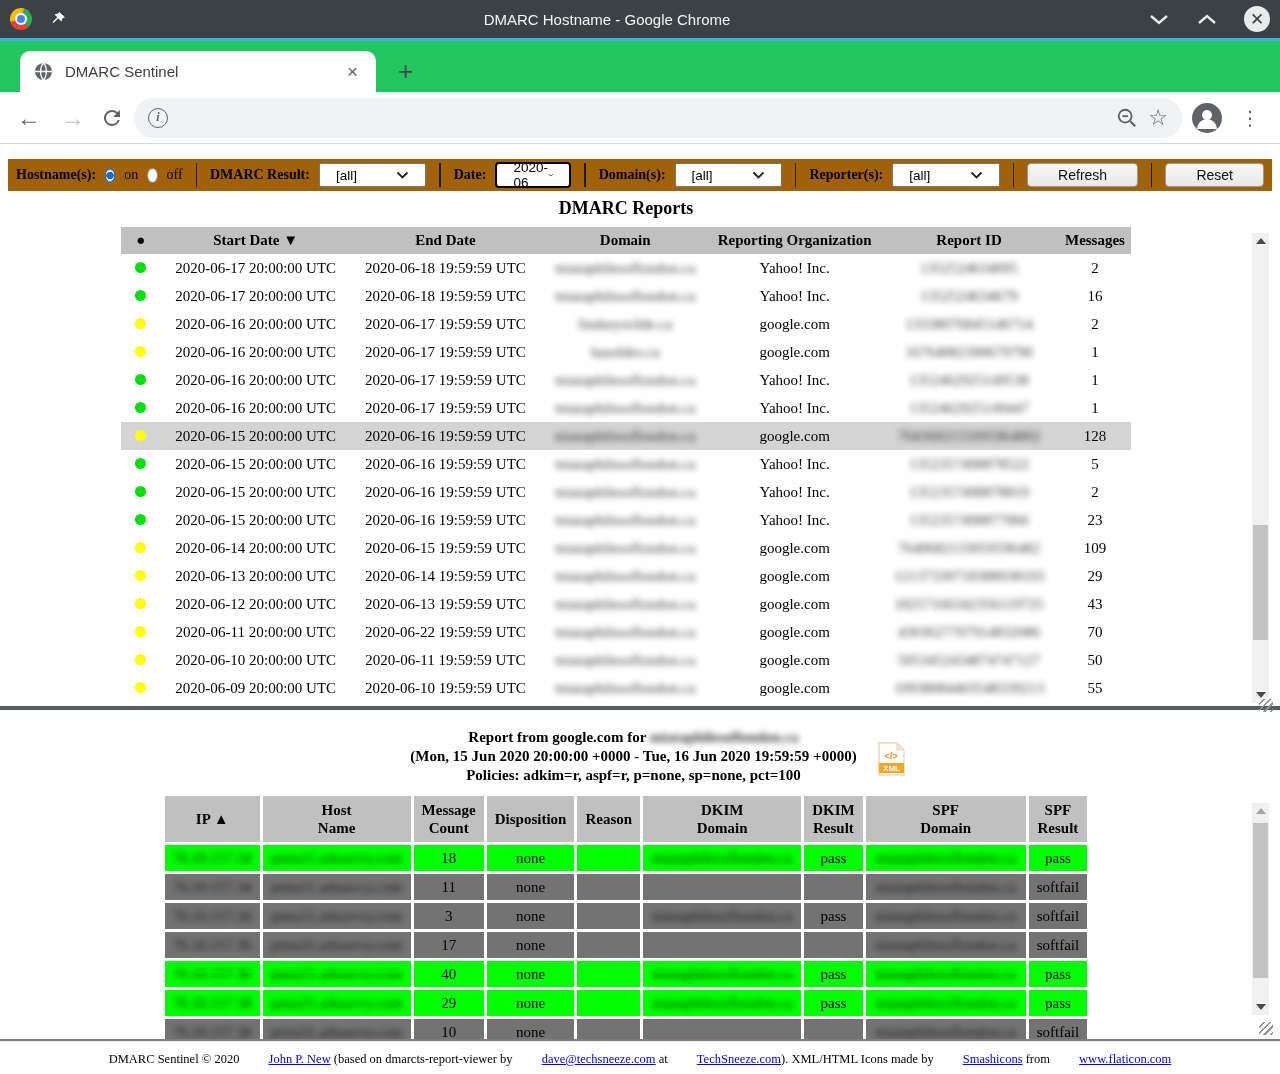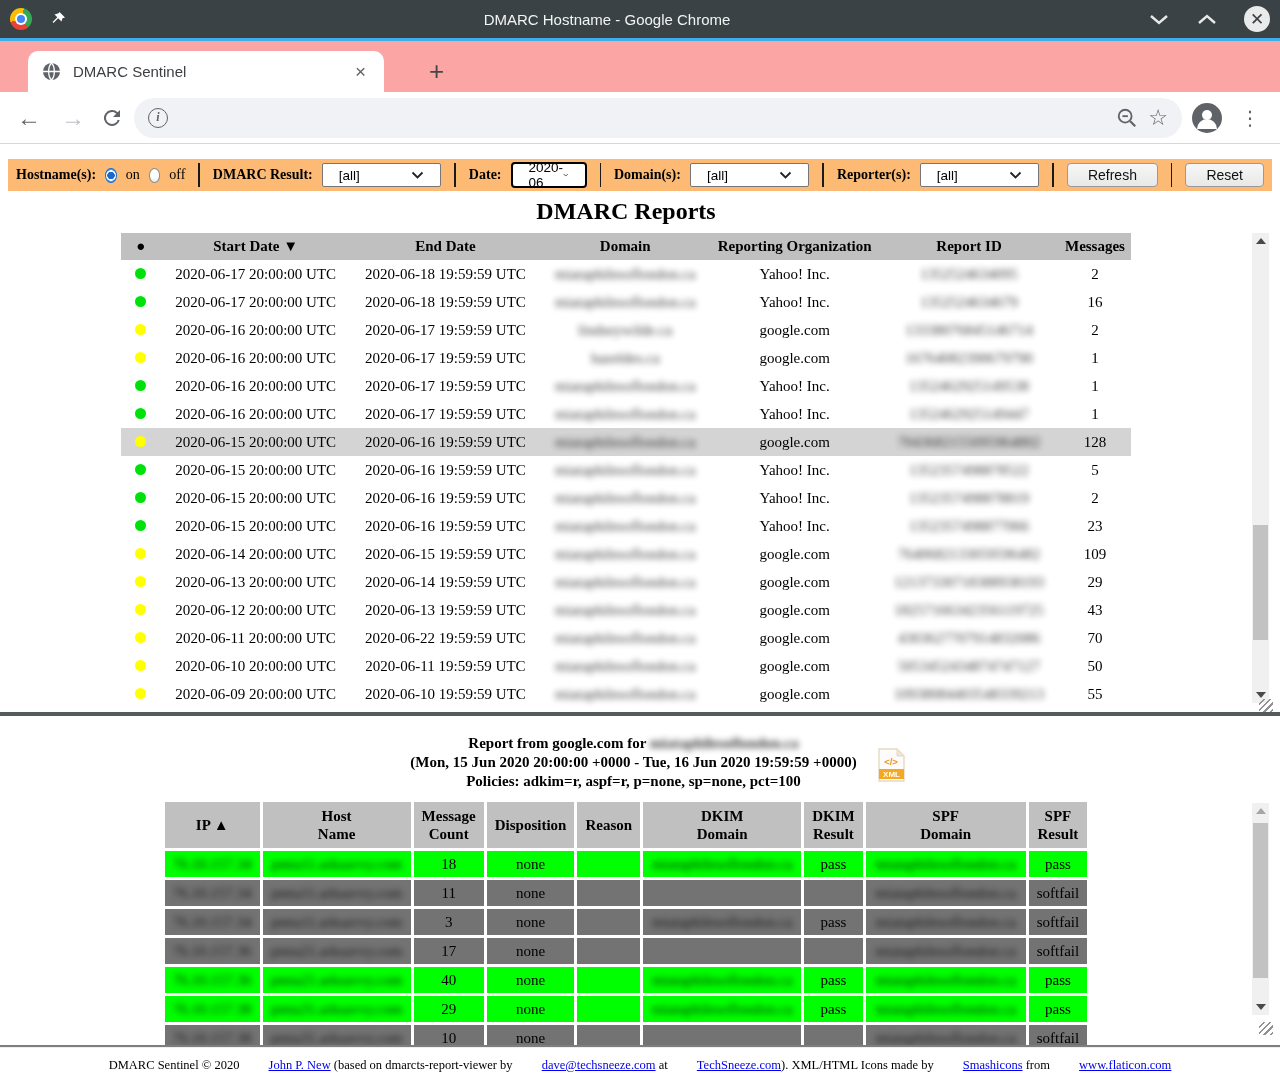--- a/index.html
+++ b/index.html
@@ -11,51 +11,51 @@
   .titlebar { height:41px; background:#3a4245; border-bottom:3px solid #3daee9; display:flex; align-items:center; padding:0 10px; color:#eceff0; font-family:"Liberation Sans", sans-serif; }
   .chrome-logo { width:22px; height:22px; border-radius:50%; background:conic-gradient(from 135deg, #ea4335 0deg 120deg, #fbbc05 120deg 240deg, #34a853 240deg 360deg); position:relative; flex:0 0 auto; }
   .chrome-logo::before { content:""; position:absolute; left:5px; top:5px; width:12px; height:12px; border-radius:50%; background:#fff; }
   .chrome-logo::after { content:""; position:absolute; left:7px; top:7px; width:8px; height:8px; border-radius:50%; background:#4285f4; }
   .pin-icon { margin-left:18px; flex:0 0 auto; }
   .win-title { flex:1; text-align:center; font-size:15px; color:#f2f4f4; }
   .win-btns { display:flex; align-items:center; gap:26px; }
   .win-close { width:26px; height:26px; border-radius:50%; background:#e9eaea; display:flex; align-items:center; justify-content:center; color:#3a4245; font-size:17px; line-height:1; }
 
   
-  .tabstrip { height:51px; background:#fca5a5; display:flex; align-items:flex-end; padding-left:28px; font-family:"Liberation Sans", sans-serif;gap:23px; }
+  .tabstrip { height:51px; background:#22c55e; display:flex; align-items:flex-end; padding-left:20px; font-family:"Liberation Sans", sans-serif; }
   .tab { width:356px; height:41px; background:#fff; border-radius:10px 10px 0 0; display:flex; align-items:center; padding:0 14px; gap:12px; }
   .tab-title { flex:1; font-size:15px; color:#3c4043; white-space:nowrap; overflow:hidden; }
   .tab-close { color:#5f6368; font-size:19px; line-height:1; padding:0 4px; }
   .newtab-btn { color:#44474a; font-size:26px; font-weight:300; margin:0 0 8px 22px; line-height:1; }
 
   
   .toolbar { height:52px; background:#fff; border-bottom:1px solid #d6d9dc; display:flex; align-items:center; padding:0 12px; gap:10px; font-family:"Liberation Sans", sans-serif; }
   .nav-ico { font-size:24px; color:#5f6368; width:34px; text-align:center; line-height:1; }
   .nav-ico.disabled { color:#bdc1c6; }
   .omnibox { flex:1; height:40px; background:#f0f2f5; border-radius:20px; display:flex; align-items:center; padding:0 14px; gap:10px; }
   .omni-spacer { flex:1; }
   .info-circle { width:20px; height:20px; border:1.5px solid #5f6368; border-radius:50%; color:#5f6368; font-size:12px; display:flex; align-items:center; justify-content:center; font-family:"Liberation Serif", serif; font-style:italic; font-weight:bold; }
   .star-ico { font-size:22px; color:#5f6368; }
   .avatar { width:30px; height:30px; flex:0 0 auto; }
   .menu-dots { font-size:20px; color:#5f6368; padding:0 8px; }
 
   
-  .filterbar { margin:15px 8px 0 8px; height:32px; background:#fdba74; display:flex; align-items:center; padding:0 8px; gap:9px; font-size:14px; }
+  .filterbar { margin:15px 8px 0 8px; height:32px; background:#a16207; display:flex; align-items:center; padding:0 8px; gap:9px; font-size:14px; }
   .flabel { font-weight:bold; color:#000; white-space:nowrap; }
   .fsep { width:2px; height:24px; background:#1a1a1a; margin:0 4px; }
   .radio { width:15px; height:15px; border-radius:50%; border:1px solid #8d8d8d; background:radial-gradient(circle at 50% 35%, #ffffff 0 40%, #e6e6e6 100%); display:inline-block; vertical-align:-3px; }
   .radio.checked { border:1px solid #1c6fd4; background:radial-gradient(circle, #1b6acb 0 3.5px, #ffffff 4px 5px, #5b9ce6 5.5px 100%); }
   .select { background:#fff; border:1px solid #767676; border-radius:2px; height:24px; display:flex; align-items:center; justify-content:space-between; padding:0 16px; font-family:"Liberation Sans", sans-serif; font-size:13.5px; color:#000; }
   .select.wide { width:150px; }
   .select.focused { border:2px solid #000; border-radius:4px; height:26px; width:76px; }
-  .btn { font-family:"Liberation Sans", sans-serif; font-size:14px; color:#111; background:linear-gradient(#f7f7f7,#e9e8e7); border:1px solid #9a9a9a; border-radius:4px; padding:3px 20px;text-align:center; }
+  .btn { font-family:"Liberation Sans", sans-serif; font-size:14px; color:#111; background:linear-gradient(#f7f7f7,#e9e8e7); border:1px solid #9a9a9a; border-radius:4px; padding:3px 30px;text-align:center; }
 
   
   .report-area { position:relative; width:1252px; }
-  .page-title { text-align:center; font-size:24px; font-weight:bold; margin-top:7px; }
+  .page-title { text-align:center; font-size:18px; font-weight:bold; margin-top:7px; }
   table.main { width:1010px; margin:8px auto 0 auto; border-collapse:collapse; font-size:15px; }
   table.main th { background:#c0c0c0; font-weight:bold; height:27px; text-align:center; padding:0 6px; }
   table.main td { height:28px; text-align:center; padding:0 6px; white-space:nowrap; }
   table.main tr.selected td { background:#d4d4d4; }
   .c-dot { width:40px; } .c-start { width:190px; } .c-end { width:190px; }
   .c-domain { width:170px; } .c-org { width:170px; } .c-id { width:180px; } .c-msg { width:70px; }
   .dot { display:inline-block; width:11px; height:11px; border-radius:50%; }
   .dot.green { background:#00e10b; } .dot.yellow { background:#ffff00; }
   .blur { filter:blur(3px); opacity:.8; }
 

